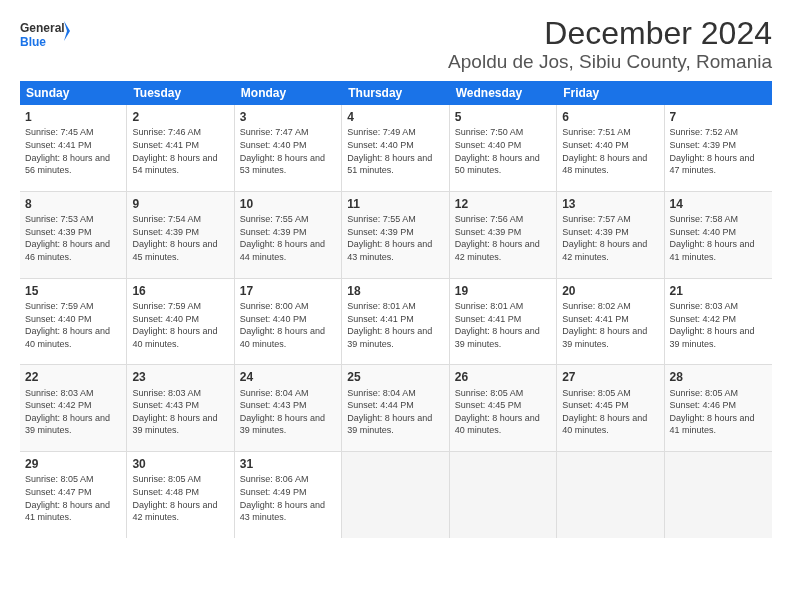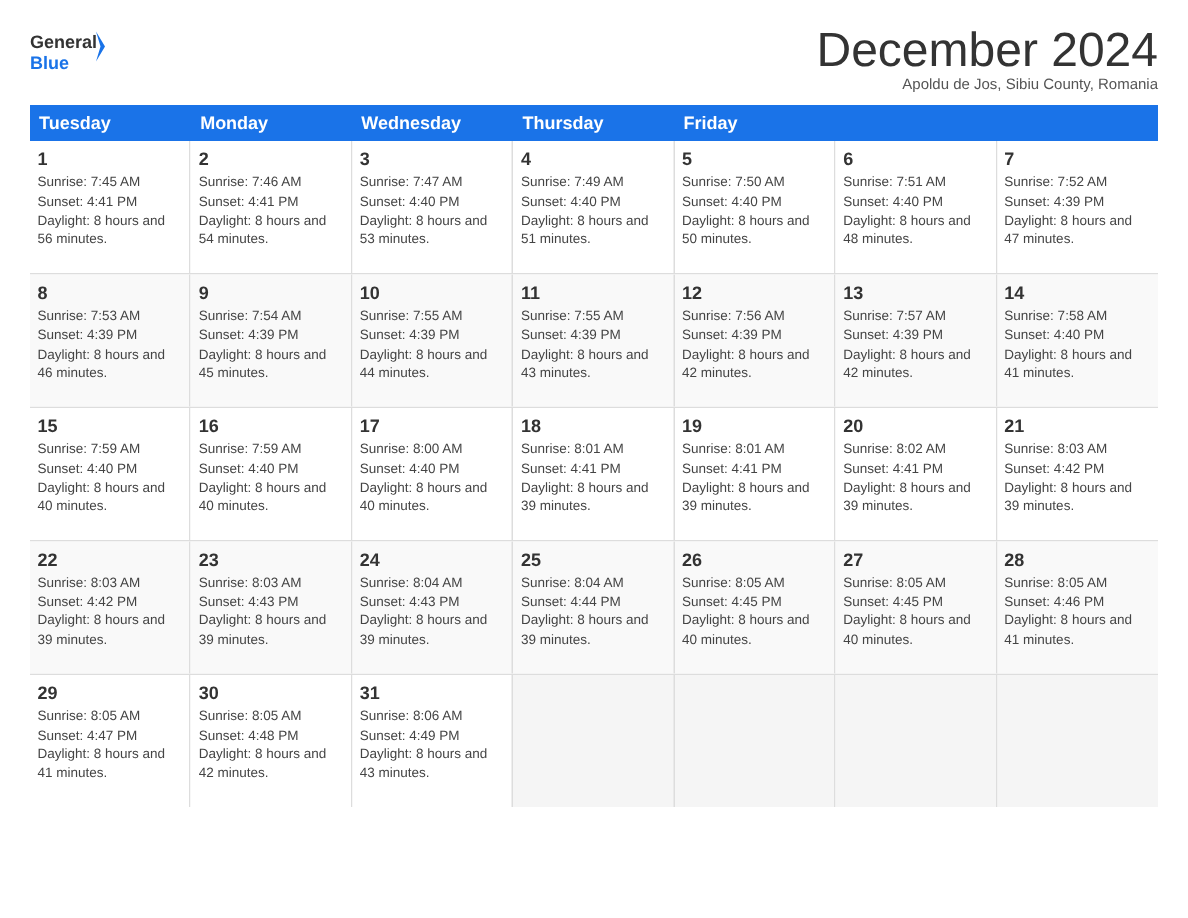--- a/index.html
+++ b/index.html
@@ -31,21 +31,21 @@
     .title-block {
       text-align: right;
     }
     .main-title {
       font-size: 32px;
       font-weight: normal;
       color: #333;
       line-height: 1.1;
     }
     .subtitle {
-      font-size: 10px;
+      font-size: 19px;
       color: #555;
     }
     .calendar {
       flex: 1;
       display: flex;
       flex-direction: column;
     }
     .cal-header-row {
       display: grid;
       grid-template-columns: repeat(7, 1fr);
@@ -114,24 +114,25 @@
   </svg>
 </div>
     <div class="title-block">
       <div class="main-title">December 2024</div>
       <div class="subtitle">Apoldu de Jos, Sibiu County, Romania</div>
     </div>
   </div>
 
   <div class="calendar">
     <div class="cal-header-row">
+    <div class="cal-header-cell">Sunday</div>
         <div class="cal-header-cell">Tuesday</div>
         <div class="cal-header-cell">Monday</div>
+        <div class="cal-header-cell">Thursday</div>
         <div class="cal-header-cell">Wednesday</div>
-        <div class="cal-header-cell">Thursday</div>
         <div class="cal-header-cell">Friday</div>
       </div>
     <div class="cal-body">
     <div class="cal-row">
           <div class="cal-cell">
             <div class="day-num">1</div>
             <div class="cell-info">Sunrise: 7:45 AM<br>Sunset: 4:41 PM<br>Daylight: 8 hours and 56 minutes.</div>
           </div>
           <div class="cal-cell">
             <div class="day-num">2</div>

